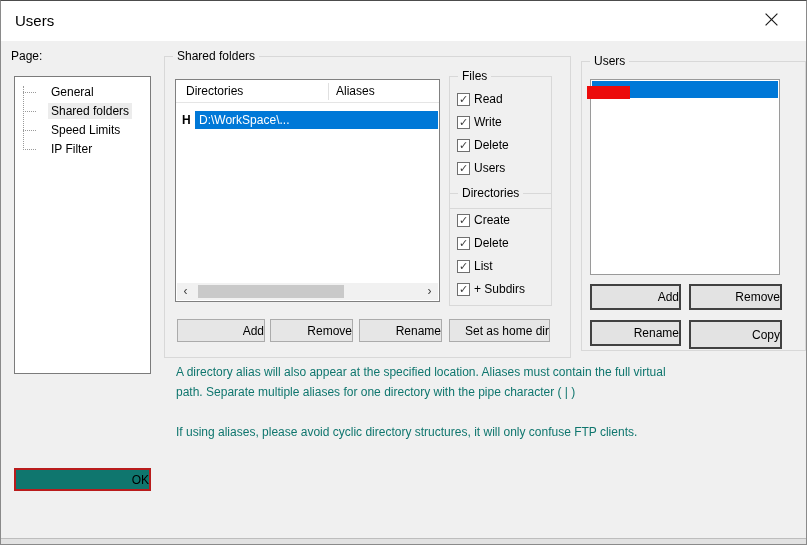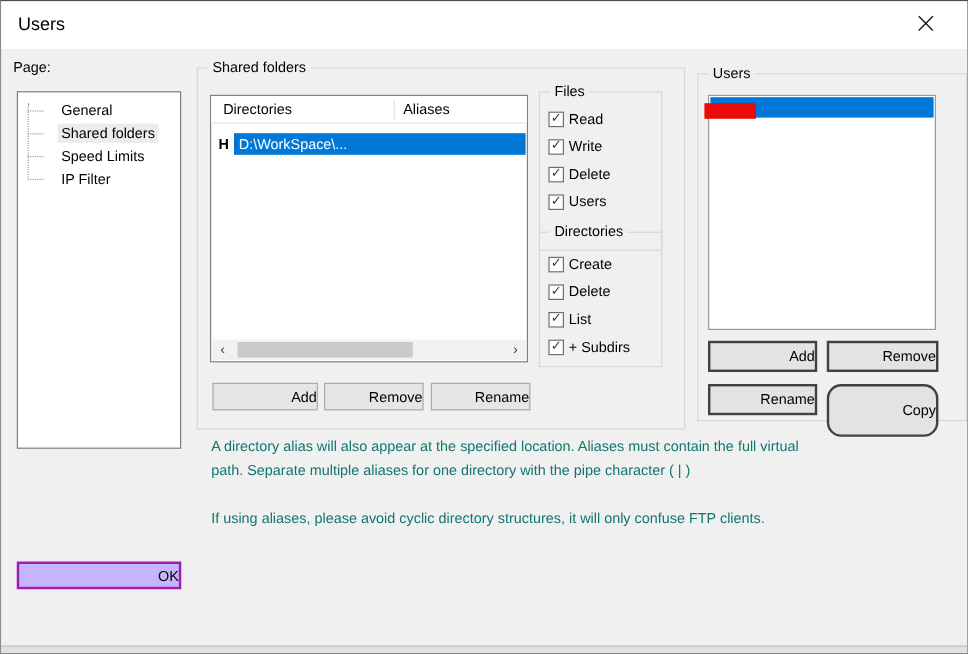--- a/index.html
+++ b/index.html
@@ -40,21 +40,21 @@
   .home-marker{position:absolute;left:6px;top:0;font-size:12px;font-weight:bold;line-height:18px;color:#000;}
   .lv-sel{position:absolute;left:19px;top:0;right:1px;height:18px;background:#0078d7;color:#fff;font-size:12px;line-height:18px;padding-left:4px;white-space:nowrap;overflow:hidden;}
   .hscroll{position:absolute;left:1px;right:1px;bottom:1px;height:17px;background:#f1f1f1;}
   .hs-arrow{position:absolute;top:0;width:17px;height:17px;text-align:center;line-height:16px;font-size:12px;color:#404040;}
   .hs-arrow.left{left:0;}
   .hs-arrow.right{right:0;}
   .hs-thumb{position:absolute;left:21px;top:2px;width:146px;height:13px;background:#c9c9c9;}
 
   .btn{position:absolute;background:#e6e6e6;border:1px solid #ababab;font-size:12px;color:#000;text-align:right;padding:0;}
   .btn.dark{border:2px solid #414141;background:#e3e3e3;}
-  .btn.ok{border:2px solid #a21caf;background:#c4b5fd;}
+  .btn.ok{border:2px solid #b91c1c;background:#0f766e;}
 
   
   .cbrow{position:absolute;left:7px;height:16px;display:flex;align-items:center;}
   .cb{width:13px;height:13px;background:#fff;border:1px solid #6f6f6f;display:inline-flex;align-items:center;justify-content:center;flex:none;}
   .cb i{font-style:normal;font-size:11px;line-height:11px;color:#3c3c3c;transform:translateY(-0.5px);}
   .cblabel{font-size:12px;margin-left:4px;white-space:nowrap;}
 
   
   .users-list{position:absolute;left:8px;top:17px;width:190px;height:196px;background:#fff;border:1px solid #9a9a9a;}
   .users-sel-row{position:absolute;left:1px;right:1px;top:1px;height:17px;background:#0078d7;}
@@ -110,20 +110,21 @@
       <div class="hscroll">
         <span class="hs-arrow left">‹</span>
         <span class="hs-thumb"></span>
         <span class="hs-arrow right">›</span>
       </div>
     </div>
 
     <button class="btn" style="left:12px;top:262px;width:88px;height:23px;">Add</button>
     <button class="btn" style="left:105px;top:262px;width:83px;height:23px;">Remove</button>
     <button class="btn" style="left:194px;top:262px;width:83px;height:23px;">Rename</button>
+    <button class="btn" style="left:284px;top:262px;width:101px;height:23px;">Set as home dir</button>
   </div>
 
   <div class="groupbox" style="left:448px;top:75px;width:103px;height:133px;">
     <span class="gb-label">Files</span>
     <div class="cbrow" style="top:14px;">
       <span class="cb">
           <i>✓</i>
         </span>
       <span class="cblabel">Read</span>
     </div>
@@ -177,21 +178,21 @@
 
   <div class="groupbox" style="left:580px;top:60px;width:225px;height:290px;">
     <span class="gb-label">Users</span>
     <div class="users-list">
       <div class="users-sel-row"></div>
     </div>
     <div class="redaction"></div>
     <button class="btn dark" style="left:8px;top:222px;width:91px;height:26px;">Add</button>
     <button class="btn dark" style="left:107px;top:222px;width:93px;height:26px;">Remove</button>
     <button class="btn dark" style="left:8px;top:258px;width:91px;height:26px;">Rename</button>
-    <button class="btn dark" style="left:107px;top:258px;width:93px;height:44px;border-radius:12px;">Copy</button>
+    <button class="btn dark" style="left:107px;top:258px;width:93px;height:29px;">Copy</button>
   </div>
 
   <div class="notes">
     <p>A directory alias will also appear at the specified location. Aliases must contain the full virtual
 path. Separate multiple aliases for one directory with the pipe character ( | )</p>
     <p>If using aliases, please avoid cyclic directory structures, it will only confuse FTP clients.</p>
   </div>
 
   <button class="btn ok" style="left:13px;top:467px;width:137px;height:23px;">OK</button>
 

